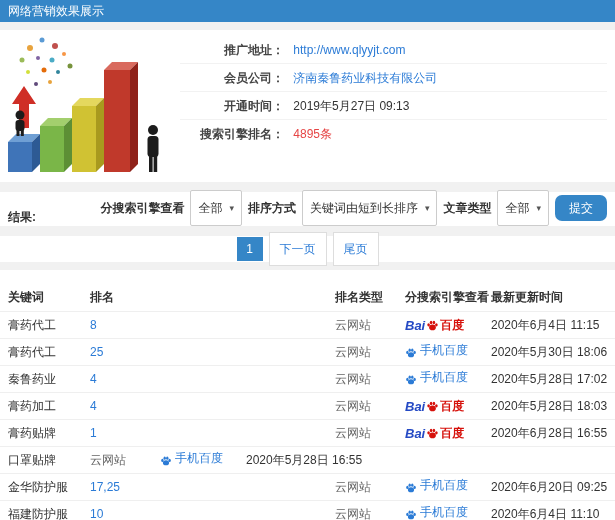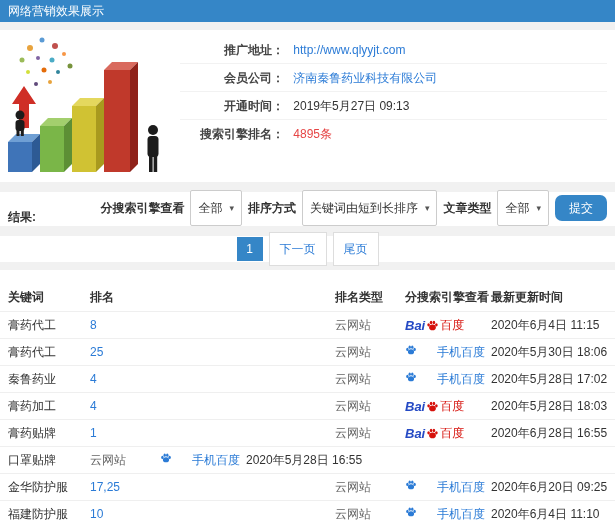--- a/index.html
+++ b/index.html
@@ -38,25 +38,25 @@
   .trow{display:flex;align-items:center;height:27px;padding-left:8px;border-top:1px solid #efefef;}
   .thead{height:28px;border-top:none;font-weight:bold;color:#333;margin-top:13px;}
   .col-k{width:82px;}
   .col-r{width:245px;}
   .col-t{width:70px;}
   .col-e{width:86px;}
   .col-u{flex:1;}
   .rank-link{color:var(--link);cursor:pointer;text-decoration:none;}
   .ranktype{color:#666;}
   .engine .baidu-logo{display:none;align-items:center;}
-  .engine .mobile-logo{display:none;align-items:flex-start;gap:20px;color:var(--link);}
+  .engine .mobile-logo{display:none;align-items:flex-end;gap:3px;color:var(--link);}
   .engine.engine-baidu .baidu-logo{display:inline-flex;}
   .engine.engine-mobile .mobile-logo{display:inline-flex;}
   .bai{color:var(--baidu_blue);font-weight:bold;font-style:italic;font-size:13px;}
-  .du{color:var(--baidu_red);font-weight:normal;}
+  .du{color:var(--baidu_red);font-weight:bold;}
   .paw{width:13px;height:13px;}
   .paw-red{fill:var(--baidu_red);margin:0 1px;}
   .paw-blue{fill:var(--link);width:12px;height:12px;}
 </style>
 </head>
 <body>
 
 <svg width="0" height="0" style="position:absolute">
   <defs>
     <g id="paw">

